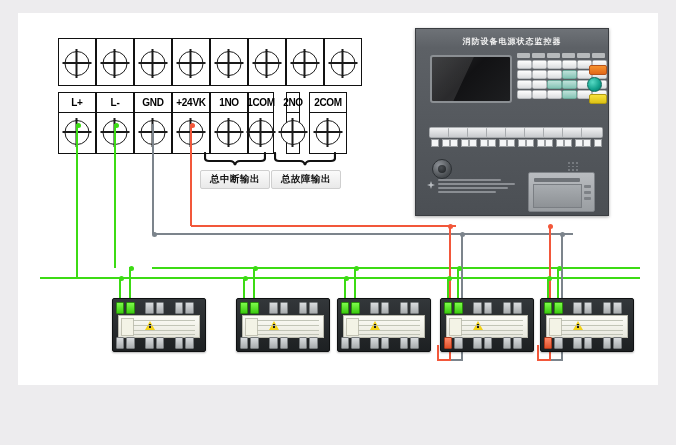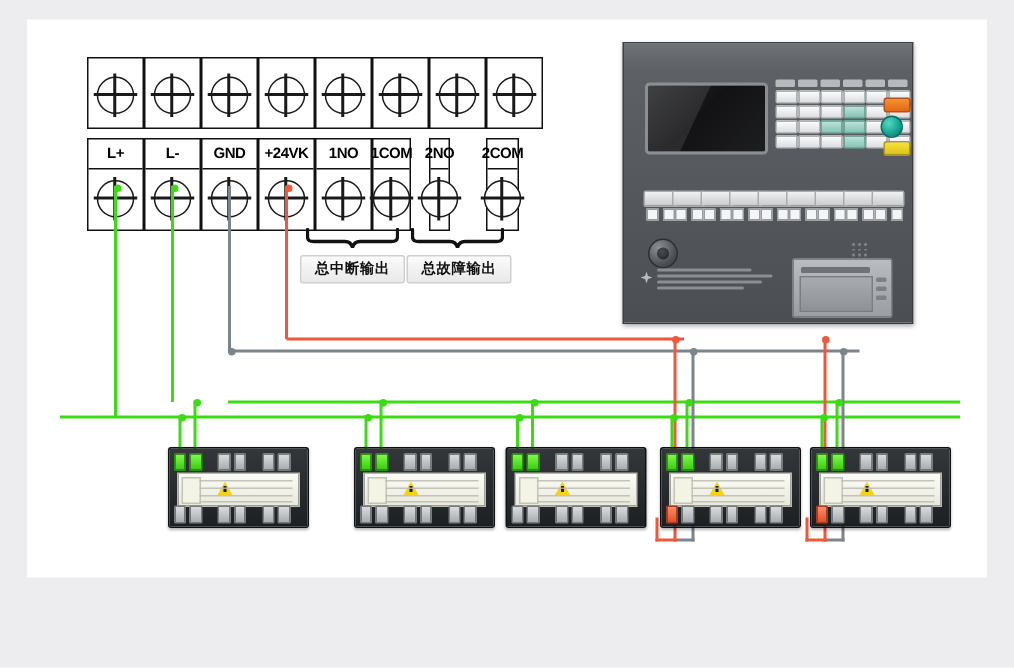--- a/index.html
+++ b/index.html
@@ -294,21 +294,21 @@
         <div class="screw screw-bot"></div>
       </div>
       <div class="term term-bot" style="left: 190px; width: 26px;">
         <div class="lbl">1COM</div>
         <div class="screw screw-bot"></div>
       </div>
       <div class="term term-bot" style="left: 228px; width: 14px;">
         <div class="lbl">2NO</div>
         <div class="screw screw-bot"></div>
       </div>
-      <div class="term term-bot" style="left: 266px; width: 22px;">
+      <div class="term term-bot" style="left: 251px; width: 38px;">
         <div class="lbl">2COM</div>
         <div class="screw screw-bot"></div>
       </div>
     </div>
 
   <div class="brace" style="left:204px;top:152px;">
     <svg width="62" height="16" viewBox="0 0 62 16">
       <path d="M1,1 L1,6 Q1,9 5,9 L26,9 Q30,9 31,13 Q32,9 36,9 L57,9 Q61,9 61,6 L61,1" fill="none" stroke="#111" stroke-width="2.2" stroke-linecap="round"></path>
     </svg>
   </div>
@@ -364,20 +364,21 @@
       <div class="dot" style="left: 113.5px; top: 122.5px; background: rgb(60, 219, 20);"></div>
       <div class="dot" style="left: 189.5px; top: 122.5px; background: rgb(242, 87, 58);"></div>
       <div class="dot" style="left: 151.5px; top: 231.5px; background: rgb(124, 132, 140);"></div>
       <div class="dot" style="left: 459.5px; top: 231.5px; background: rgb(124, 132, 140);"></div>
       <div class="dot" style="left: 559.5px; top: 231.5px; background: rgb(124, 132, 140);"></div>
       <div class="dot" style="left: 447.5px; top: 223.5px; background: rgb(242, 87, 58);"></div>
       <div class="dot" style="left: 547.5px; top: 223.5px; background: rgb(242, 87, 58);"></div>
     </div>
 
   <div class="panel">
+    <div class="panel-title">消防设备电源状态监控器</div>
 
     <div class="lcd"></div>
 
     <div class="keypad">
       <div class="kp-hdr">
         <span></span>
           <span></span>
           <span></span>
           <span></span>
           <span></span>

